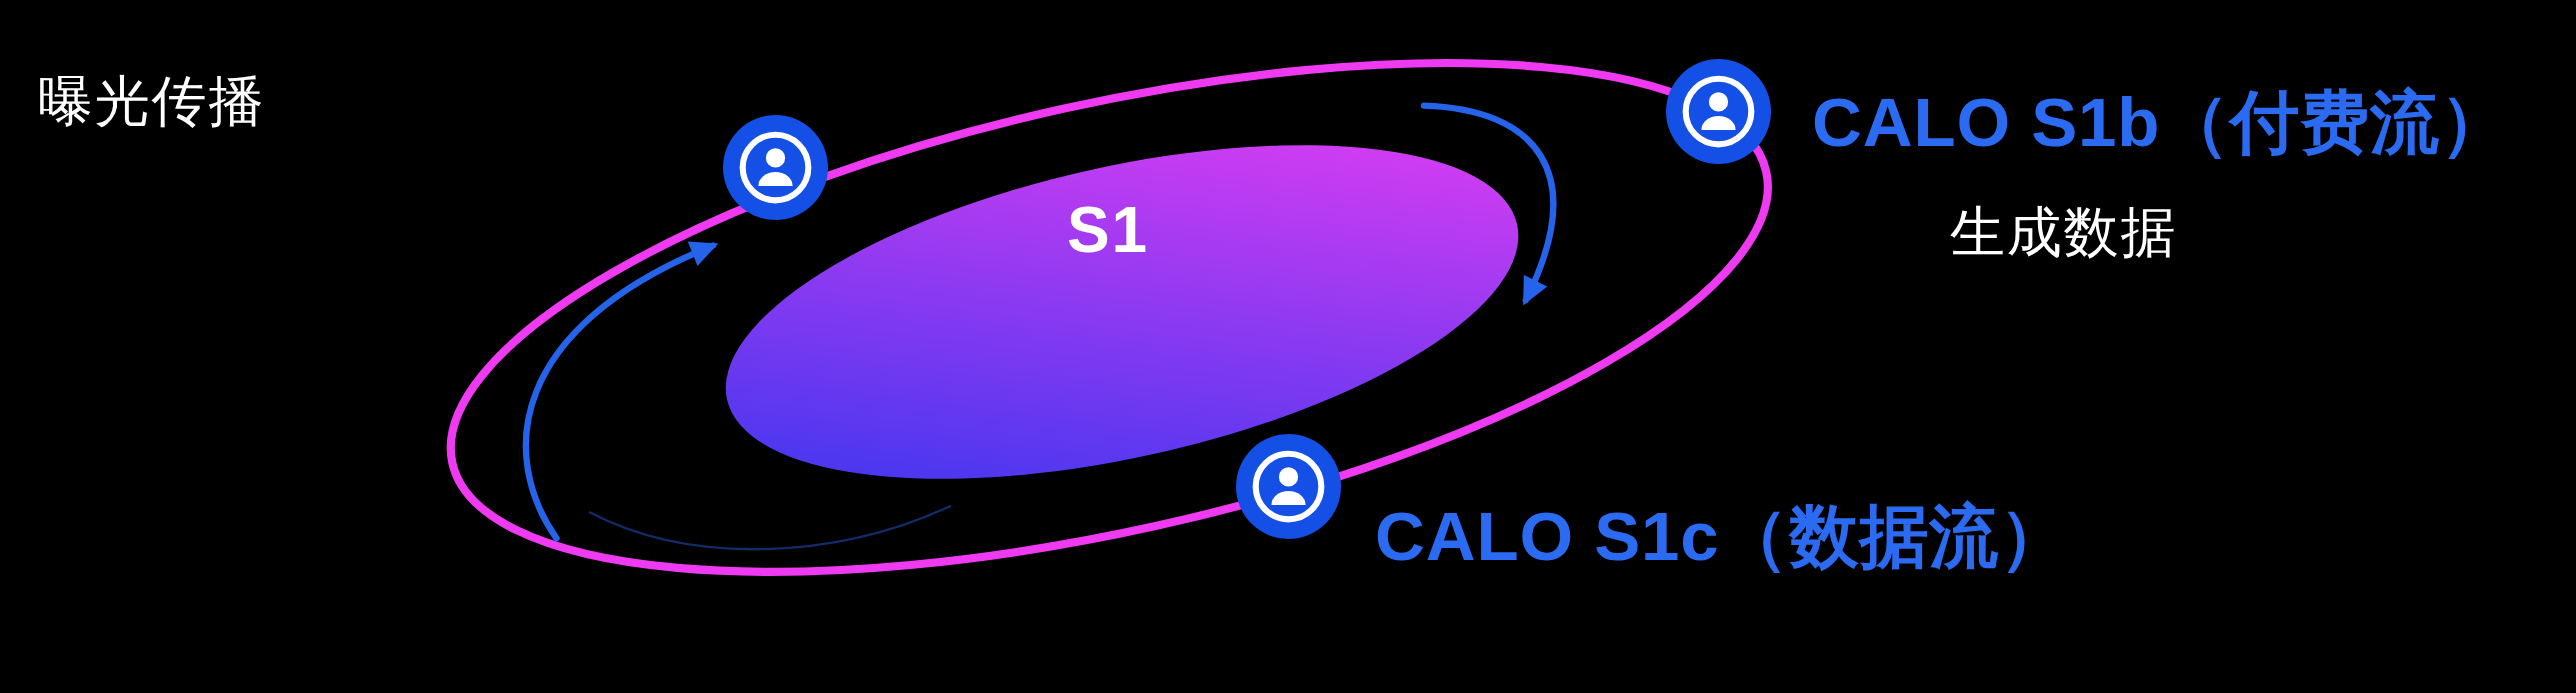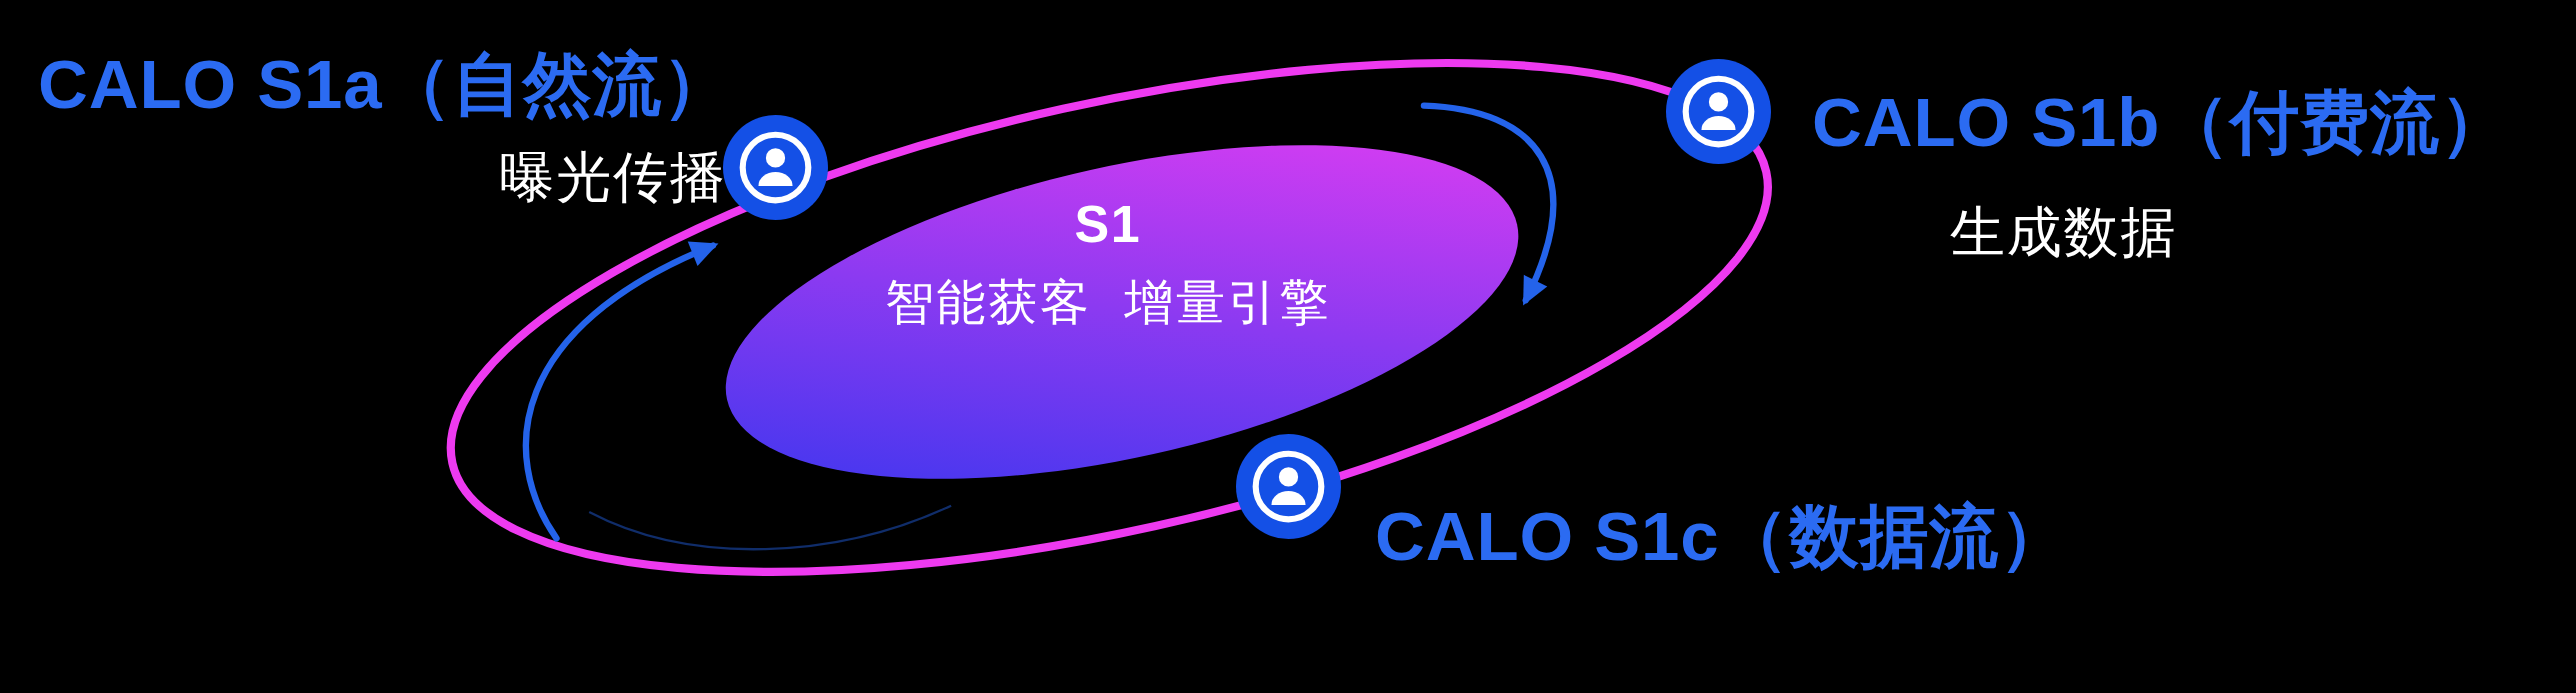--- a/index.html
+++ b/index.html
@@ -30,21 +30,21 @@
   .node-group-a{
     position:absolute;left:38px;top:47px;
     display:flex;flex-direction:column;align-items:flex-end;
   }
   .node-group-a .node-sublabel{margin-top:29px;margin-right:5.5px;font-family:Liberation Mono, monospace;}
   .core-text{
     position:absolute;left:1108px;top:198px;
     transform:translateX(-50%);
     text-align:center;color:#ffffff;
   }
-  .core-title{font-size:52px;font-weight:600;line-height:1;letter-spacing:1.8px;}
+  .core-title{font-size:64px;font-weight:600;line-height:1;letter-spacing:1.8px;}
   .core-subtitle{font-size:49px;font-weight:500;margin-top:20px;letter-spacing:2.7px;white-space:pre;}
 </style>
 </head>
 <body>
 
 <div class="canvas">
 
   <svg class="scene" viewBox="0 0 2833 763">
     <defs>
       <linearGradient id="coreGrad" x1="0" y1="1" x2="1" y2="0">
@@ -83,28 +83,26 @@
   </svg>
 
   <svg class="user-badge" style="left:1236px;top:434px;" viewBox="0 0 48 48">
     <circle cx="24" cy="24" r="24" fill="#1450e6"></circle>
     <circle cx="24" cy="24" r="15" fill="none" stroke="#ffffff" stroke-width="2.8"></circle>
     <circle cx="24" cy="19.6" r="4.4" fill="#ffffff"></circle>
     <path d="M16.2 32.4 a7.8 6.4 0 0 1 15.6 0 z" fill="#ffffff"></path>
   </svg>
 
   <div class="node-group-a">
-    <div class="node-label">CALO S1a（自然流）</div>
     <div class="node-sublabel">曝光传播</div>
   </div>
 
   <div class="txt node-label" style="left:1812px;top:85px;">CALO S1b（付费流）</div>
   <div class="txt node-sublabel" style="left:1950px;top:202px;">生成数据</div>
 
   <div class="txt node-label" style="left:1375px;top:476px;margin-top:23px;">CALO S1c（数据流）</div>
 
   <div class="core-text">
     <div class="core-title">S1</div>
-    <div class="core-subtitle">智能获客  增量引擎</div>
   </div>
 
 </div>
 
 
 </body></html>

